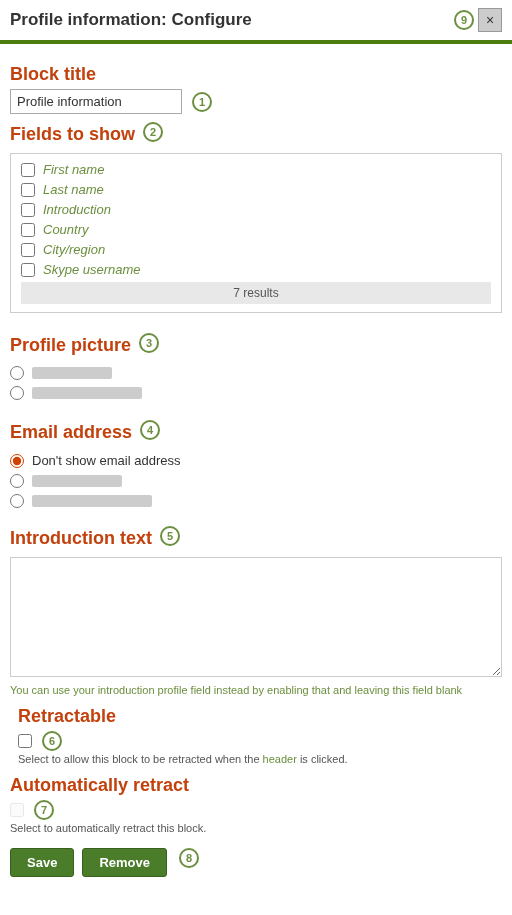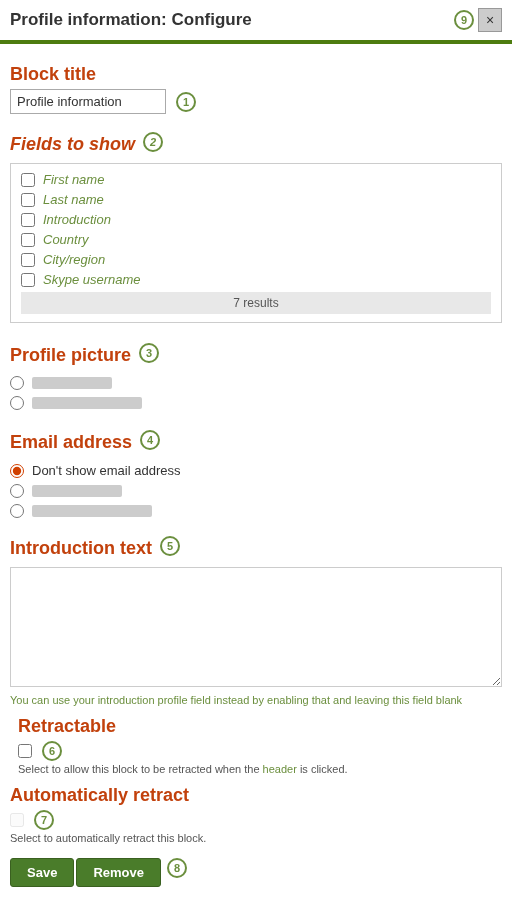--- a/index.html
+++ b/index.html
@@ -56,21 +56,21 @@
 
     .field-label {
       color: #c2410c;
       font-weight: bold;
       font-size: 18px;
       margin-bottom: 4px;
       margin-top: 10px;
     }
 
     .block-title-input {
-      width: 156px;
+      width: 172px;
       padding: 4px 6px;
       border: 1px solid #aaa;
       font-size: 13px;
       color: #333;
     }
 
     .fields-box {
       border: 1px solid #ccc;
       padding: 8px 10px;
       margin-top: 4px;
@@ -169,21 +169,21 @@
       margin-top: 2px;
     }
 
     .hint-small a {
       color: #6b8f3e;
       text-decoration: none;
     }
 
     .btn-row {
       display: flex;
-      gap: 2px;
+      gap: 8px;
       margin-top: 14px;
       margin-bottom: 10px;
     }
 
     .btn-save {
       background: #4a7c2a;
       color: #fff;
       border: 1px solid #3a6020;
       padding: 6px 16px;
       font-size: 13px;
@@ -228,21 +228,21 @@
 
   <div>
     <div class="field-label">Block title</div>
     <div style="display:flex;align-items:center;gap:6px;">
       <input type="text" class="block-title-input" value="Profile information" style="">
       <span class="header-number">1</span>
     </div>
   </div>
 
   <div>
-    <div class="section-with-number" style="margin-top:10px;margin-bottom:4px;font-style:italic;">
+    <div class="section-with-number" style="margin-bottom:4px;">
       <span class="field-label">Fields to show</span>
       <span class="header-number">2</span>
     </div>
     <div class="fields-box">
       <div class="checkbox-row">
         <input type="checkbox" style="">
         <label>First name</label>
       </div>
       <div class="checkbox-row">
         <input type="checkbox" style="">

